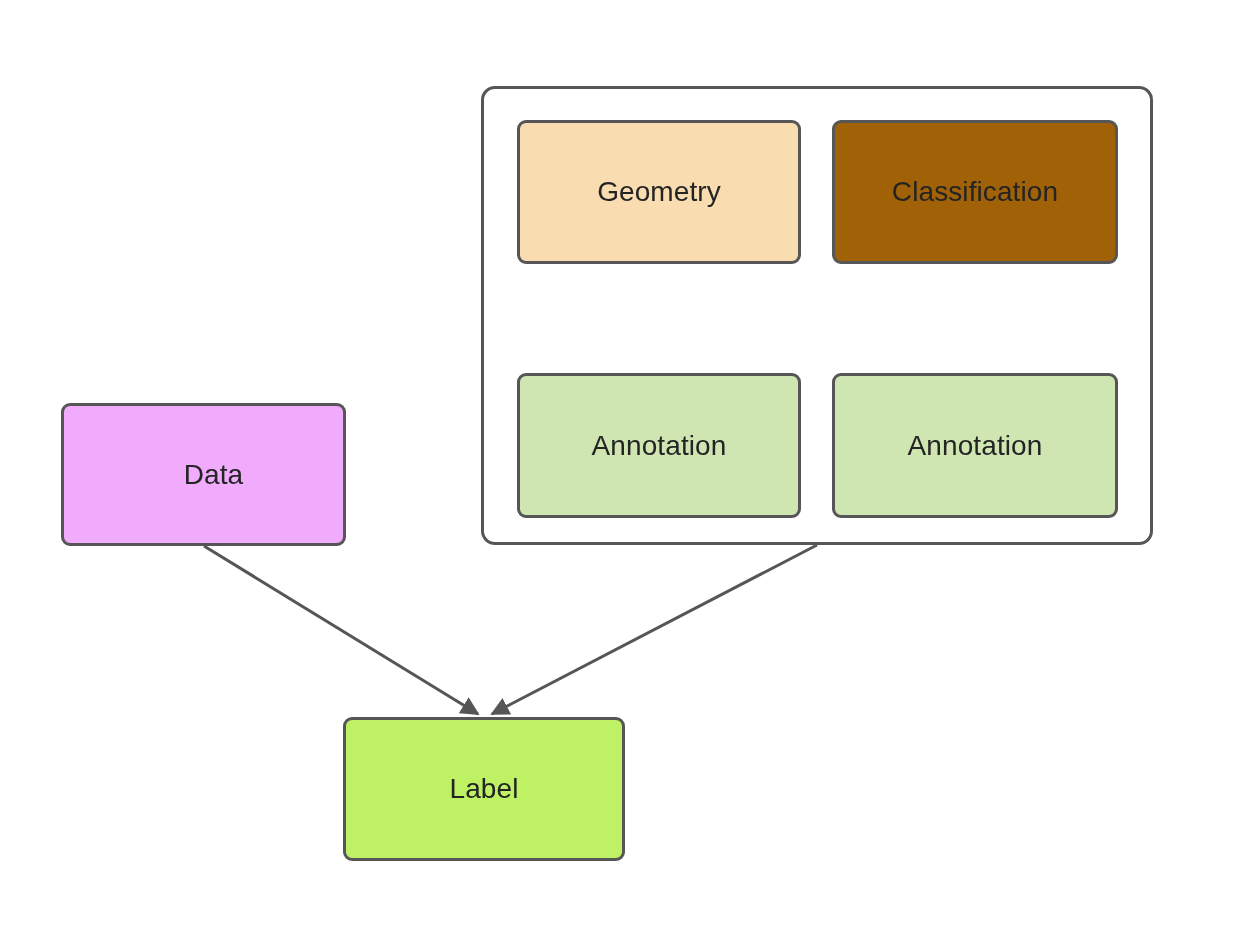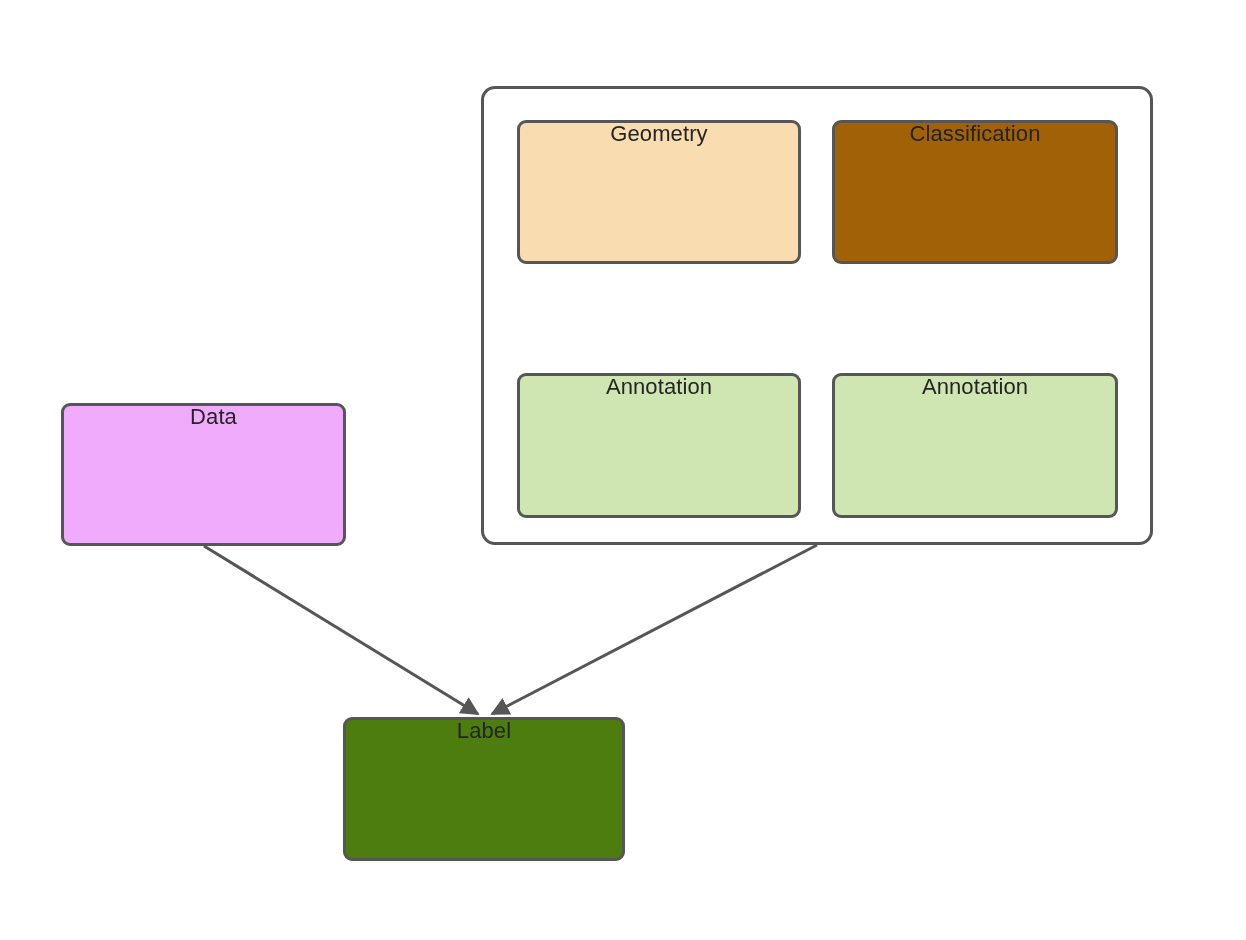--- a/index.html
+++ b/index.html
@@ -24,23 +24,24 @@
     width: 1246px;
     height: 940px;
     pointer-events: none;
   }
   .node {
     position: absolute;
     box-sizing: border-box;
     border: 3px solid #565656;
     border-radius: 9px;
     display: flex;
+    align-items: center;
     justify-content: center;
     color: #242424;
-    font-size: 22px;
+    font-size: 28px;
     font-family: "Liberation Sans", sans-serif;
     line-height: 1;
     letter-spacing: 0.1px;
     white-space: nowrap;
   }
   .group-box {
     position: absolute;
     box-sizing: border-box;
     border: 3px solid #565656;
     border-radius: 14px;
@@ -49,21 +50,21 @@
   .node-label {
     pointer-events: none;
   }
   
   #node-group      { left: 481px;  top: 86px;  width: 672px; height: 459px; }
   #node-geometry   { left: 517px;  top: 120px; width: 284px; height: 144px; background: #f9dcb0; }
   #node-classification { left: 832px; top: 120px; width: 286px; height: 144px; background: #a16207; }
   #node-annotation-1 { left: 517px; top: 373px; width: 284px; height: 145px; background: #d0e6b2; }
   #node-annotation-2 { left: 832px; top: 373px; width: 286px; height: 145px; background: #d0e6b2; }
   #node-data       { left: 61px;   top: 403px; width: 285px; height: 143px; background: #f0abfc; padding-left: 20px; }
-  #node-label      { left: 343px;  top: 717px; width: 282px; height: 144px; background: #4d7c0f; }
+  #node-label      { left: 343px;  top: 717px; width: 282px; height: 144px; background: #bef264; }
 </style>
 </head>
 <body>
 
 <div id="canvas">
 
   <svg id="edge-layer" viewBox="0 0 1246 940" width="1246" height="940" xmlns="http://www.w3.org/2000/svg">
     <defs>
       <marker id="arrowhead" viewBox="0 0 10 10" refX="9" refY="5" markerWidth="6.2" markerHeight="6.2" orient="auto-start-reverse">
         <path d="M 0 0 L 10 5 L 0 10 z" fill="#565656"></path>

